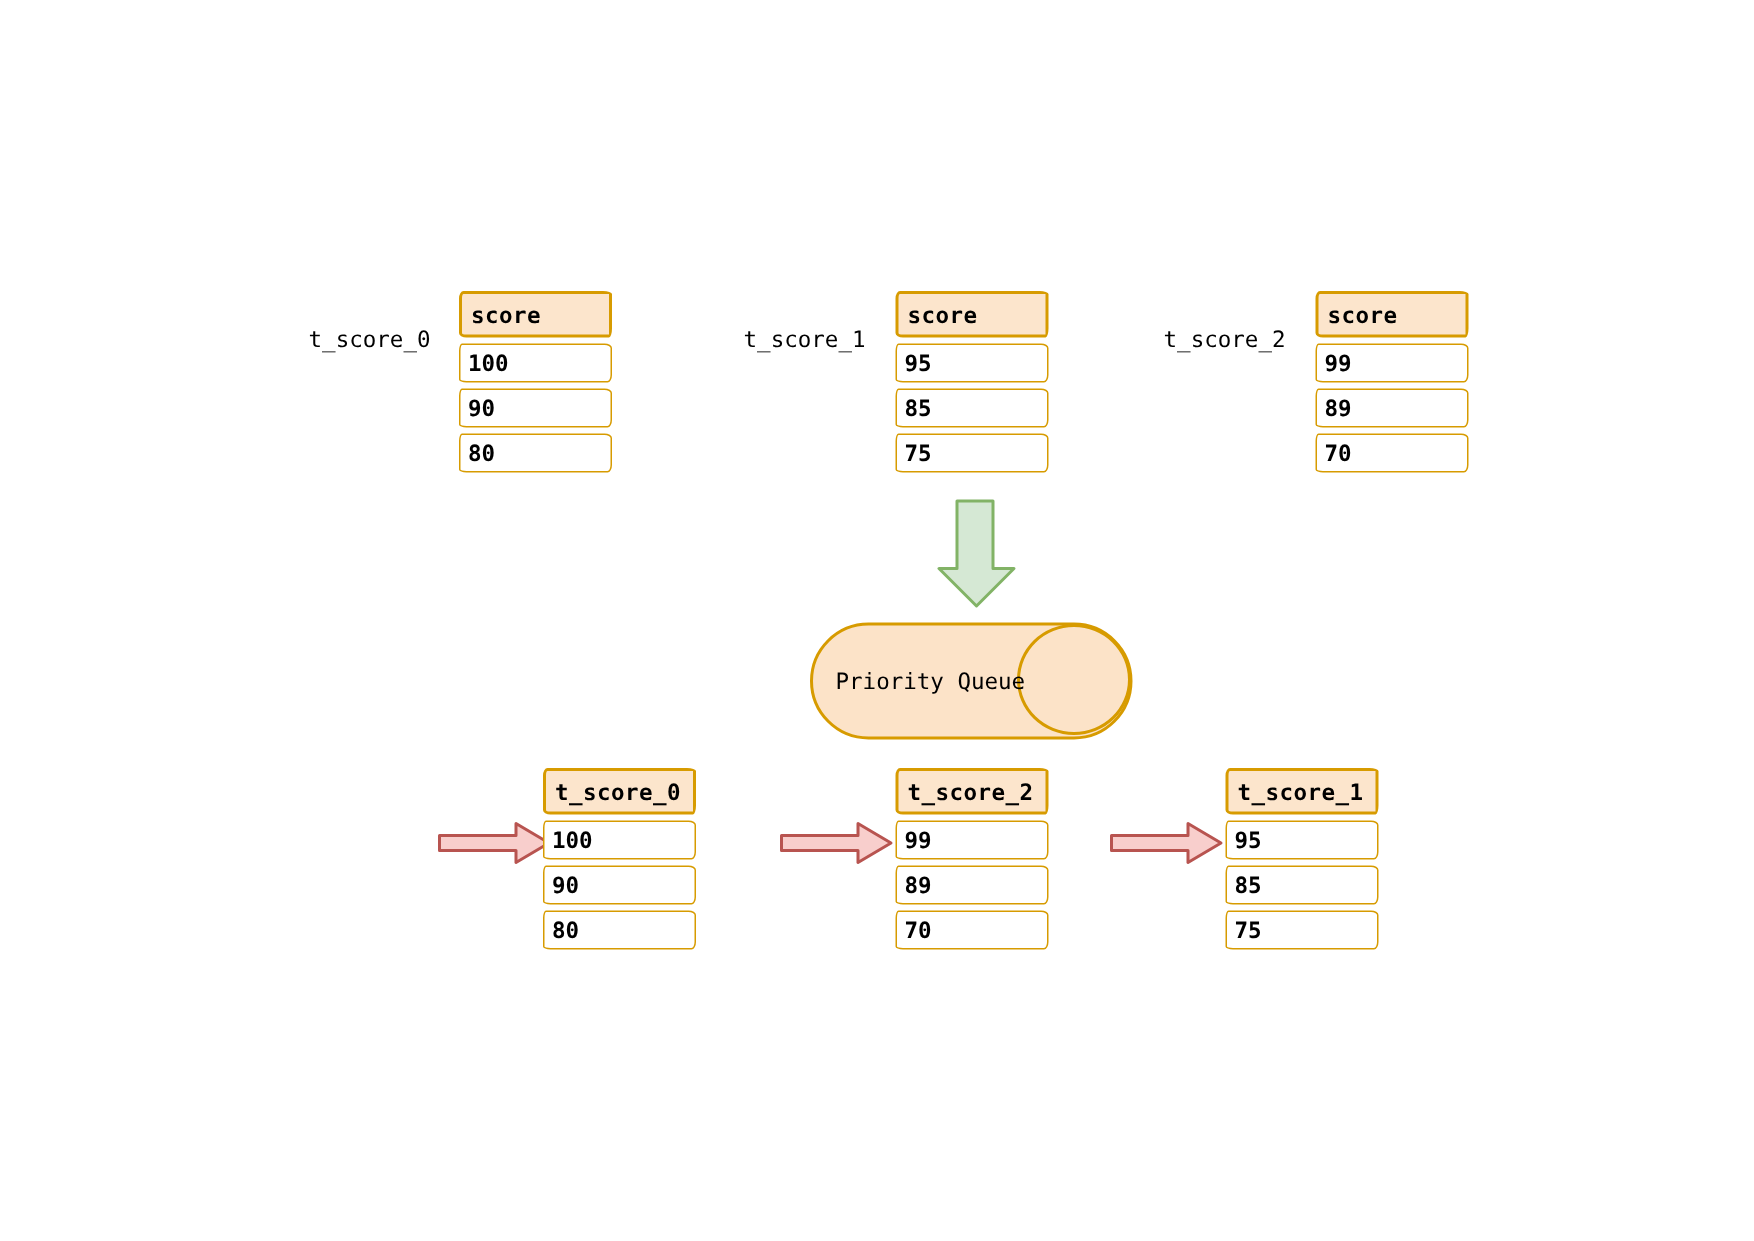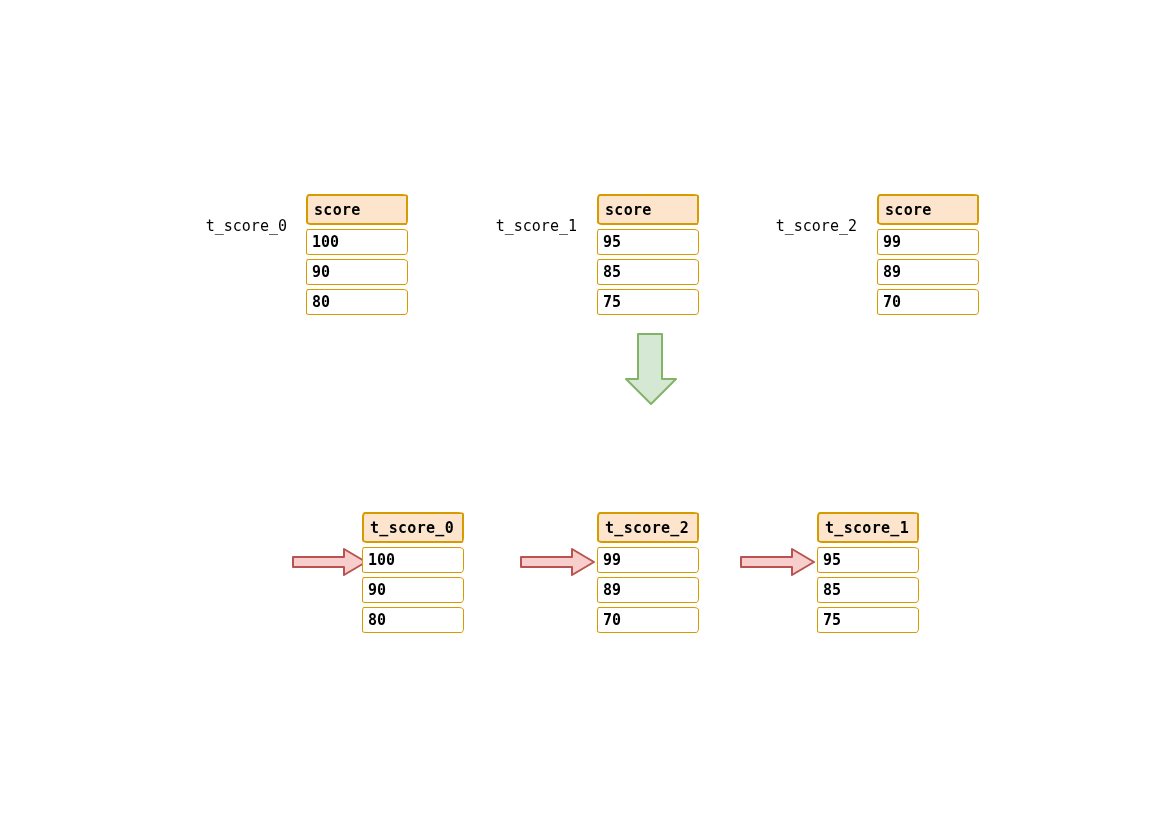--- a/index.html
+++ b/index.html
@@ -140,20 +140,25 @@
     <div class="hdr">score</div>
     <div class="row">99</div>
     <div class="row">89</div>
     <div class="row">70</div>
   </div>
 
   <svg class="arrow green" style="left:624px; top:332px" width="54" height="74" viewBox="0 0 54 74">
     <polygon points="14,2 38,2 38,47 52,47 27,72 2,47 14,47"></polygon>
   </svg>
 
+  <div class="queue">
+    <div class="queue-body"></div>
+    <div class="queue-cap"></div>
+    <div class="queue-label">Priority Queue</div>
+  </div>
 
   <svg class="arrow pink" style="left:291px; top:546px" width="78" height="32" viewBox="0 0 78 32">
     <polygon points="2,11 53,11 53,3 75,16 53,29 53,21 2,21"></polygon>
   </svg>
   <div class="tbl" style="left:362px; top:512px">
     <div class="hdr">t_score_0</div>
     <div class="row">100</div>
     <div class="row">90</div>
     <div class="row">80</div>
   </div>

